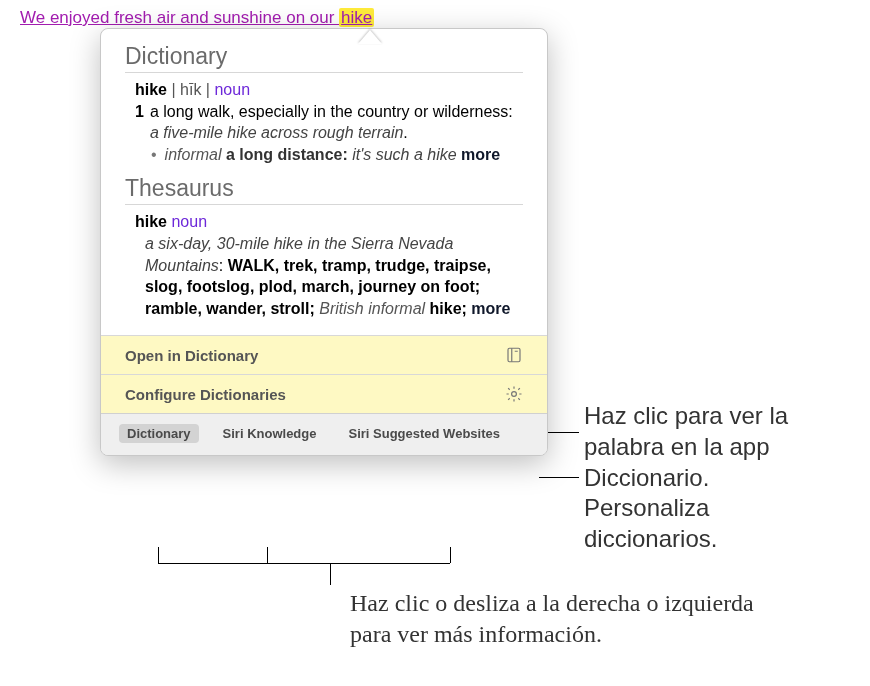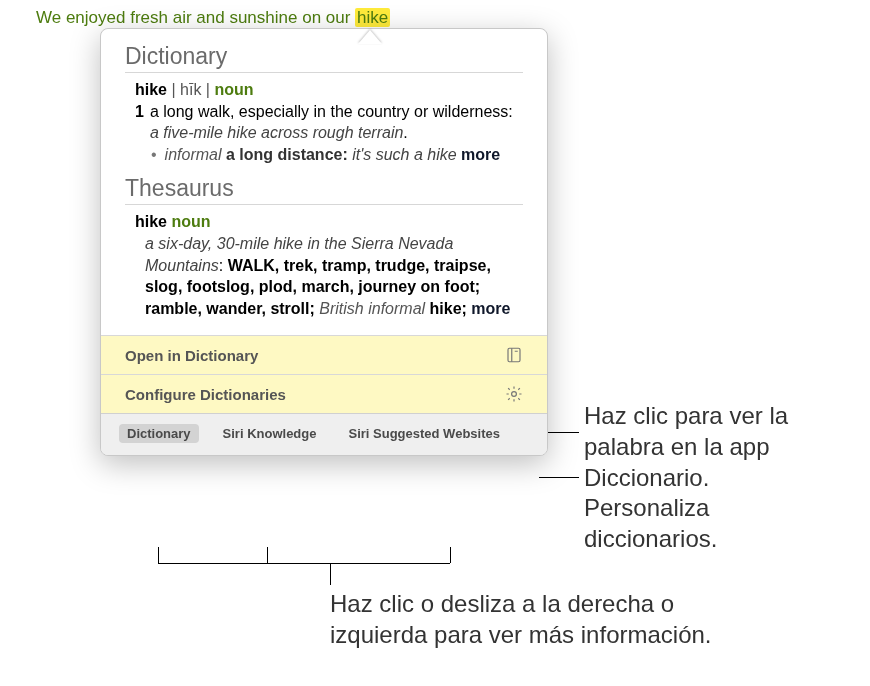--- a/index.html
+++ b/index.html
@@ -7,23 +7,24 @@
     font-family: -apple-system, "Helvetica Neue", Helvetica, Arial, sans-serif;
     background: #fff;
     width: 870px;
     height: 686px;
     position: relative;
     overflow: hidden;
   }
   .sentence {
     position: absolute;
     top: 8px;
-    left: 36px;
+    left: 20px;
     font-size: 17px;
-    color: #4d7c0f;
+    color: #a21caf;
+    text-decoration: underline;
   }
   .highlight {
     background: #ffeb3b;
     padding: 0 2px;
     border-radius: 2px;
   }
   
   .notch {
     position: absolute;
     top: 30px;
@@ -57,21 +58,21 @@
     font-size: 23px;
     color: #6b6b6b;
     font-weight: 400;
     border-bottom: 1px solid #d7d7d7;
     padding-bottom: 2px;
     margin-bottom: 6px;
   }
   .entry { margin-bottom: 10px; font-size: 16px; line-height: 1.35; }
   .headword { font-weight: 600; }
   .pron { color: #555; margin-top: 46px; }
-  .pos { color: #4d7c0f; font-weight: bold; }
+  .pos { color: #6d28d9; }
   .def-row { display: flex; gap: 6px; padding-left: 10px; }
   .def-num { font-weight: 600; flex: 0 0 auto; }
   .def-text { flex: 1; }
   .example { font-style: italic; color: #444; }
   .sub-row { display:flex; gap:8px; padding-left: 26px; color:#333; font-size:16px; }
   .bullet { color:#777; }
   .informal { font-style: italic; color:#555; }
   .more { color: #0f172a; font-weight: 600; cursor: pointer; }
   .syns { font-weight: 600; }
   .brit { font-style: italic; font-weight: 400; color:#555; }
@@ -195,13 +196,13 @@
 <div class="callout" style="top:400px; left:584px; width:260px;">Haz clic para ver la palabra en la app Diccionario.</div>
 
 <div class="leader" style="top:477px; left:539px; width:40px; height:1px;"></div>
 <div class="callout" style="top:492px; left:584px; width:260px;">Personaliza diccionarios.</div>
 
 <div class="tick" style="top:547px; left:158px; height:16px;"></div>
 <div class="tick" style="top:547px; left:267px; height:16px;"></div>
 <div class="tick" style="top:547px; left:450px; height:16px;"></div>
 <div class="leader" style="top:563px; left:158px; width:292px; height:1px;"></div>
 <div class="tick" style="top:563px; left:330px; height:22px;"></div>
-<div class="callout" style="top:588px; left:330px; width:430px;">Haz clic o desliza a la derecha o izquierda para ver más información.</div>
+<div class="callout" style="top:588px; left:350px; width:430px;font-family:Liberation Serif, serif;">Haz clic o desliza a la derecha o izquierda para ver más información.</div>
 
 </body></html>

